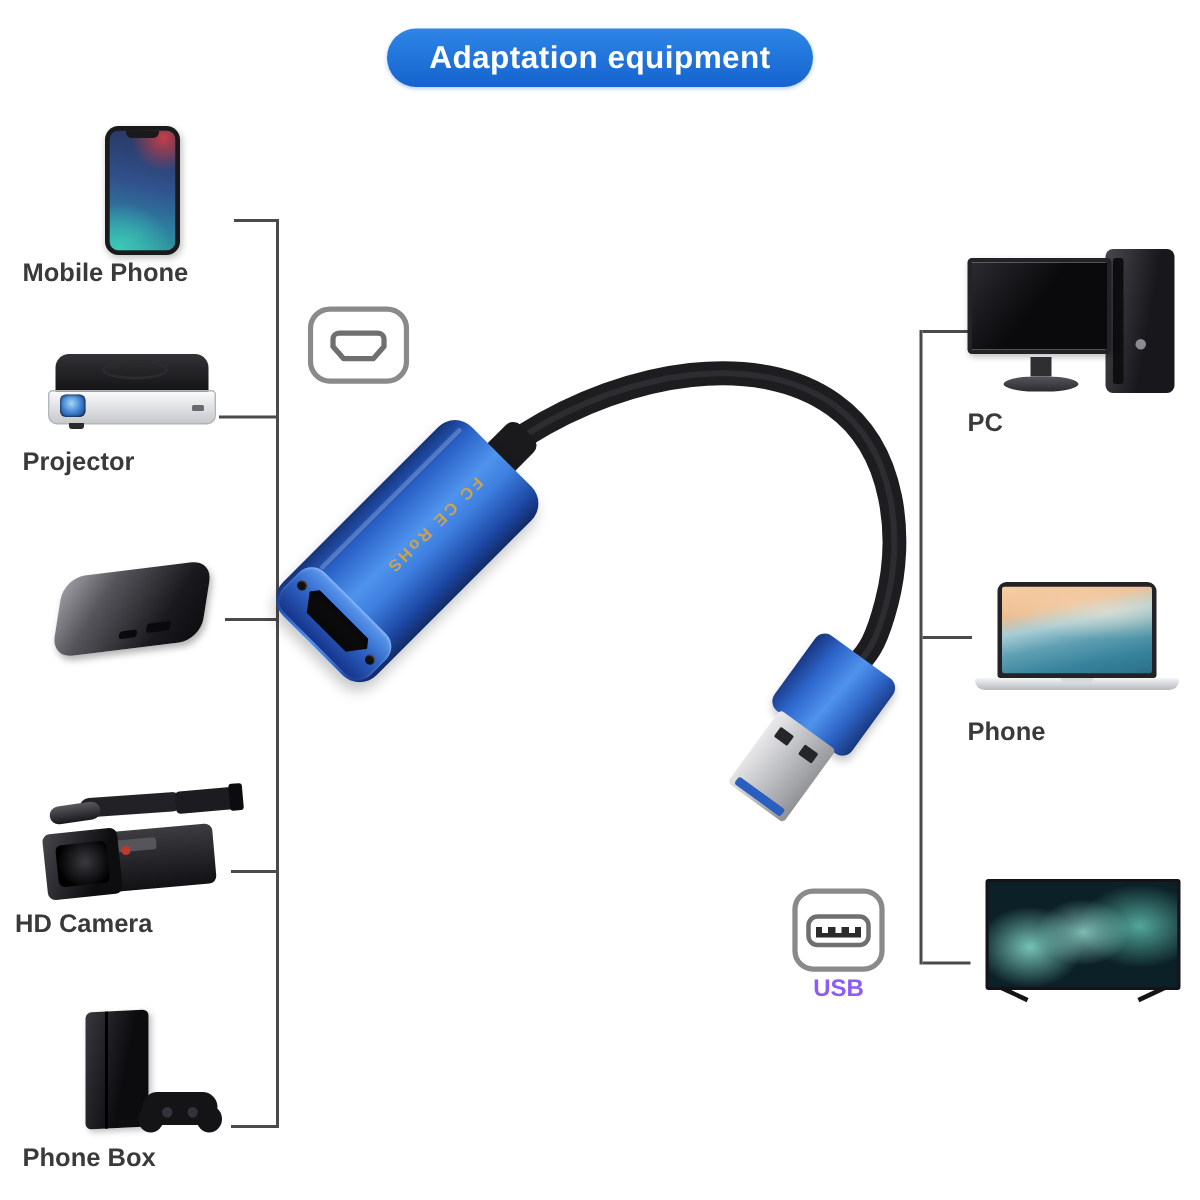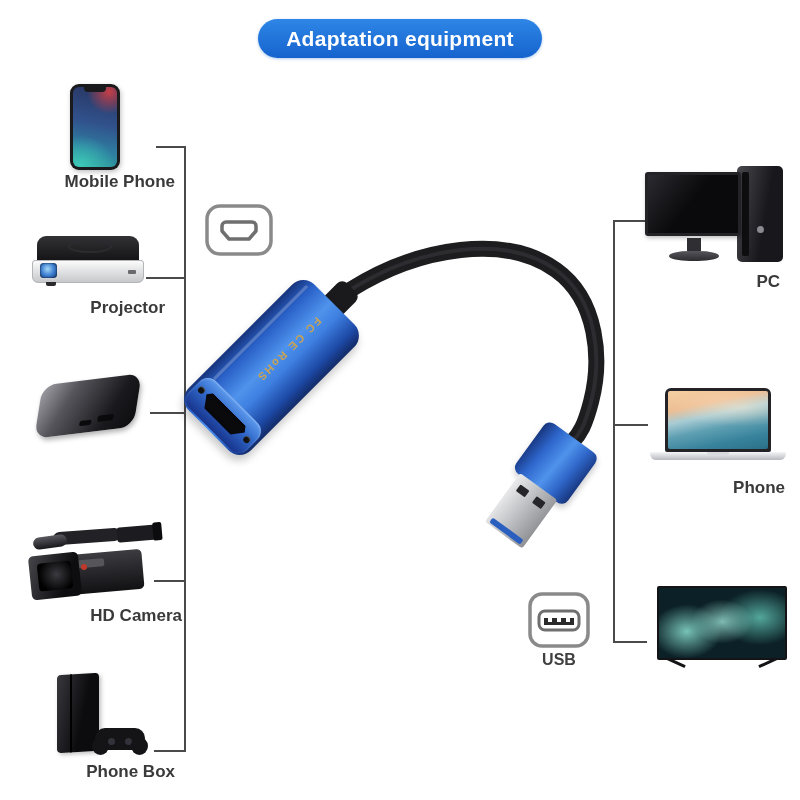--- a/index.html
+++ b/index.html
@@ -11,21 +11,21 @@
   .title-pill { position:absolute; left:258px; top:19px; width:284px; height:39px;
     border-radius:20px; background:linear-gradient(180deg,#2e86e6 0%,#1563ce 100%);
     display:flex; align-items:center; justify-content:center;
     color:#fff; font-size:21px; font-weight:bold; letter-spacing:.3px;
     box-shadow:0 1px 3px rgba(21,99,206,.35); }
 
   
   .line { position:absolute; background:#4a4a4a; }
 
   
-  .dev-label { position:absolute; text-align:right; color:#3a3a3a;
+  .dev-label { position:absolute; text-align:left; color:#3a3a3a;
     font-size:17px; font-weight:bold; }
 
   
   .phone { position:absolute; left:70px; top:84px; width:50px; height:86px;
     background:#1a1a1c; border-radius:9px; box-shadow:1px 2px 5px rgba(0,0,0,.25); }
   .phone-screen { position:absolute; inset:3px; border-radius:6px; overflow:hidden;
     background:
       radial-gradient(90% 50% at 82% 6%, rgba(206,62,70,.95), rgba(206,62,70,0) 55%),
       radial-gradient(130% 60% at 15% 98%, rgba(62,204,186,.9), rgba(62,204,186,0) 62%),
       linear-gradient(192deg,#27345e 0%,#31518c 45%,#2e7da0 75%,#2fa39b 100%); }
@@ -131,21 +131,21 @@
       radial-gradient(40% 55% at 22% 62%, rgba(130,212,198,.9), transparent 70%),
       radial-gradient(35% 45% at 50% 48%, rgba(154,223,212,.8), transparent 70%),
       radial-gradient(45% 55% at 80% 42%, rgba(95,190,175,.85), transparent 72%); }
   .tv-leg-l, .tv-leg-r { position:absolute; top:75px; width:20px; height:3px; background:#141417; }
   .tv-leg-l { left:14px; transform:rotate(25deg); }
   .tv-leg-r { right:14px; transform:rotate(-25deg); }
 
   
   .port-icon { position:absolute; }
   .usb-caption { position:absolute; left:528px; top:651px; width:62px; text-align:center;
-    color:#404040; font-size:16px; font-weight:bold; }
+    color:#8b5cf6; font-size:16px; font-weight:bold; }
 
   
   .adapter { position:absolute; left:236px; top:258px; width:88px; height:202px;
     transform:rotate(45deg); }
   .adapter-boot { position:absolute; top:0; left:31px; width:26px; height:32px;
     background:#1a1a1d; border-radius:7px; }
   .adapter-body { position:absolute; top:24px; left:0; width:88px; height:178px;
     border-radius:16px;
     background:linear-gradient(90deg,#16337a 0%,#2a61c8 18%,#4f93ec 45%,#3e7fe0 62%,#1d49a6 86%,#122a66 100%);
     box-shadow:3px 5px 9px rgba(0,0,0,.22); }
@@ -226,21 +226,21 @@
   </div>
 
   <div class="camera">
     <div class="cam-handle"></div>
     <div class="cam-mic"></div>
     <div class="cam-vf"></div>
     <div class="cam-body"></div>
     <div class="cam-hood"></div>
     <div class="cam-dot"></div>
   </div>
-  <div class="dev-label" style="left:22px;top:606px;width:160px;">HD Camera</div>
+  <div class="dev-label" style="left:10px;top:606px;width:160px;">HD Camera</div>
 
   <div class="gamebox">
     <div class="console"></div>
     <div class="pad">
       <div class="pad-stick1"></div>
       <div class="pad-stick2"></div>
     </div>
   </div>
   <div class="dev-label" style="left:15px;top:762px;width:160px;">Phone Box</div>
 

